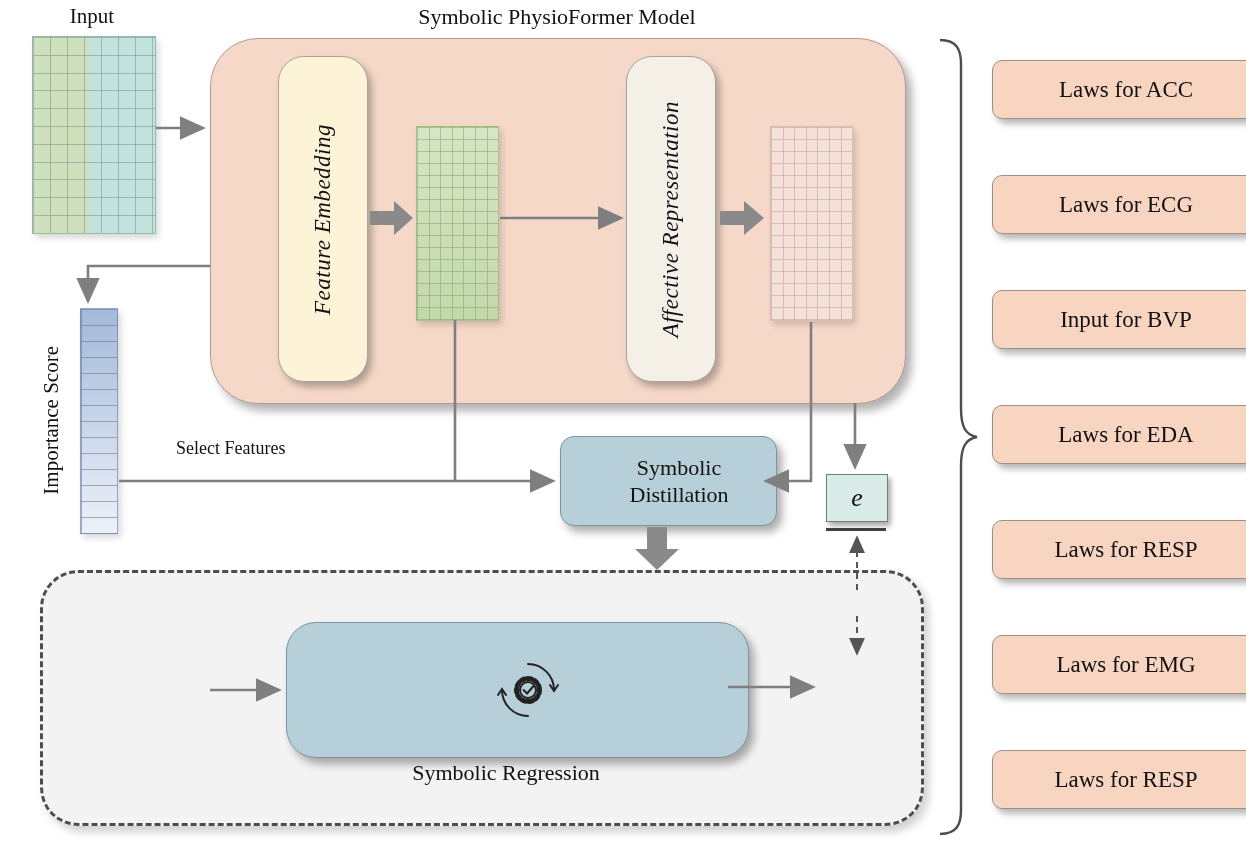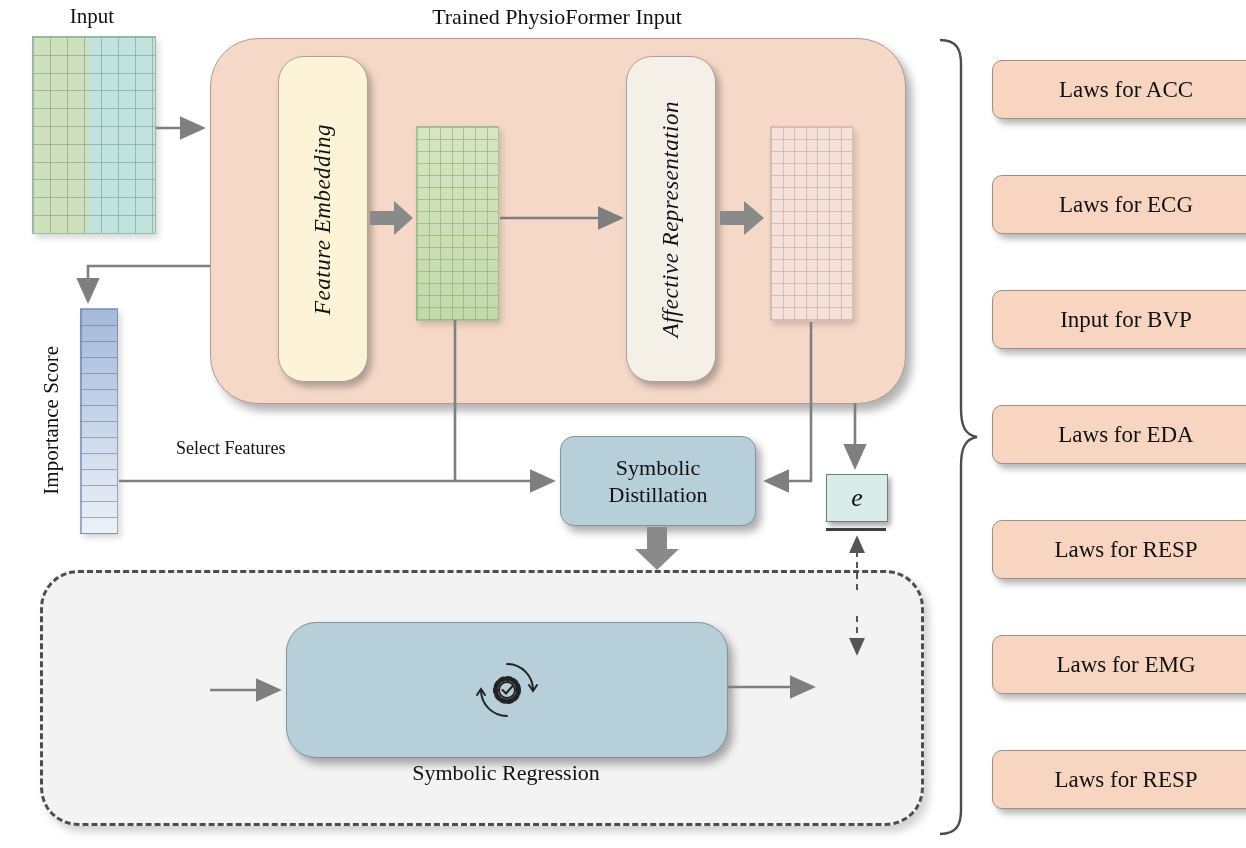--- a/index.html
+++ b/index.html
@@ -62,21 +62,21 @@
   #bottom-grid{
     left:62px;top:586px;width:121px;height:208px;
     --gl:rgba(140,140,120,0.5);--cw:15.2px;--ch:14.9px;
     background:linear-gradient(to right, var(--grid_green) 0 58%, var(--grid_pink) 58% 100%);
   }
 
   
   .bluebox{
     background:var(--blue_box);border:1px solid #7e949e;
     box-shadow:5px 6px 8px rgba(0,0,0,0.33);
-    display:flex;align-items:center;justify-content:center;text-align:center;
+    display:flex;align-items:center;justify-content:center;text-align:center;padding-left:21px;
   }
   #distill-box{left:536px;top:436px;width:194px;height:88px;border-radius:14px;font-size:22px;}
   #distill-box span{display:block;max-width:130px;line-height:1.25;}
   #sr-box{left:262px;top:622px;width:440px;height:134px;border-radius:30px;}
 
   
   .ebox{
     background:var(--mint_box);border:1px solid #6b7f7c;
     box-shadow:3px 4px 5px rgba(0,0,0,0.33);
     display:flex;align-items:center;justify-content:center;
@@ -111,21 +111,21 @@
 
   
   #arrows{position:absolute;inset:0;pointer-events:none;}
 </style>
 </head>
 <body>
 
 <div class="canvas">
 
   <div class="abs lbl" id="input-label">Input</div>
-  <div class="abs lbl-big" id="model-title">Trained PhysioFormer Input</div>
+  <div class="abs lbl-big" id="model-title">Symbolic PhysioFormer Model</div>
 
   <div class="abs" id="model-box"></div>
 
   <div class="abs grid" id="input-grid"></div>
   <div class="abs grid" id="green-grid"></div>
   <div class="abs grid" id="pink-grid"></div>
   <div class="abs grid" id="imp-grid"></div>
   <div class="abs grid" id="bottom-grid"></div>
 
   <div class="abs pill" id="fe-pill">

